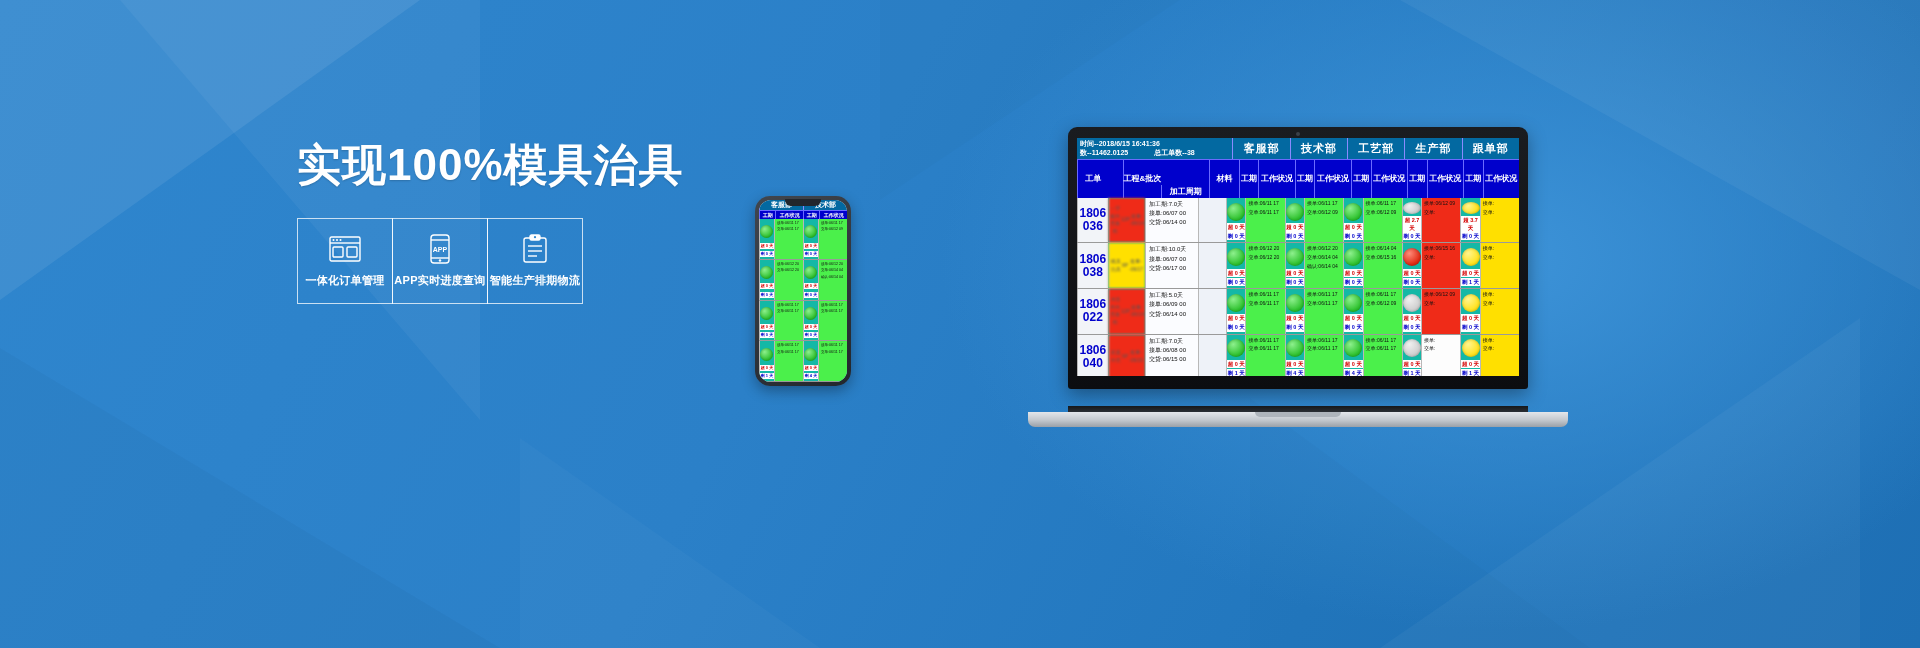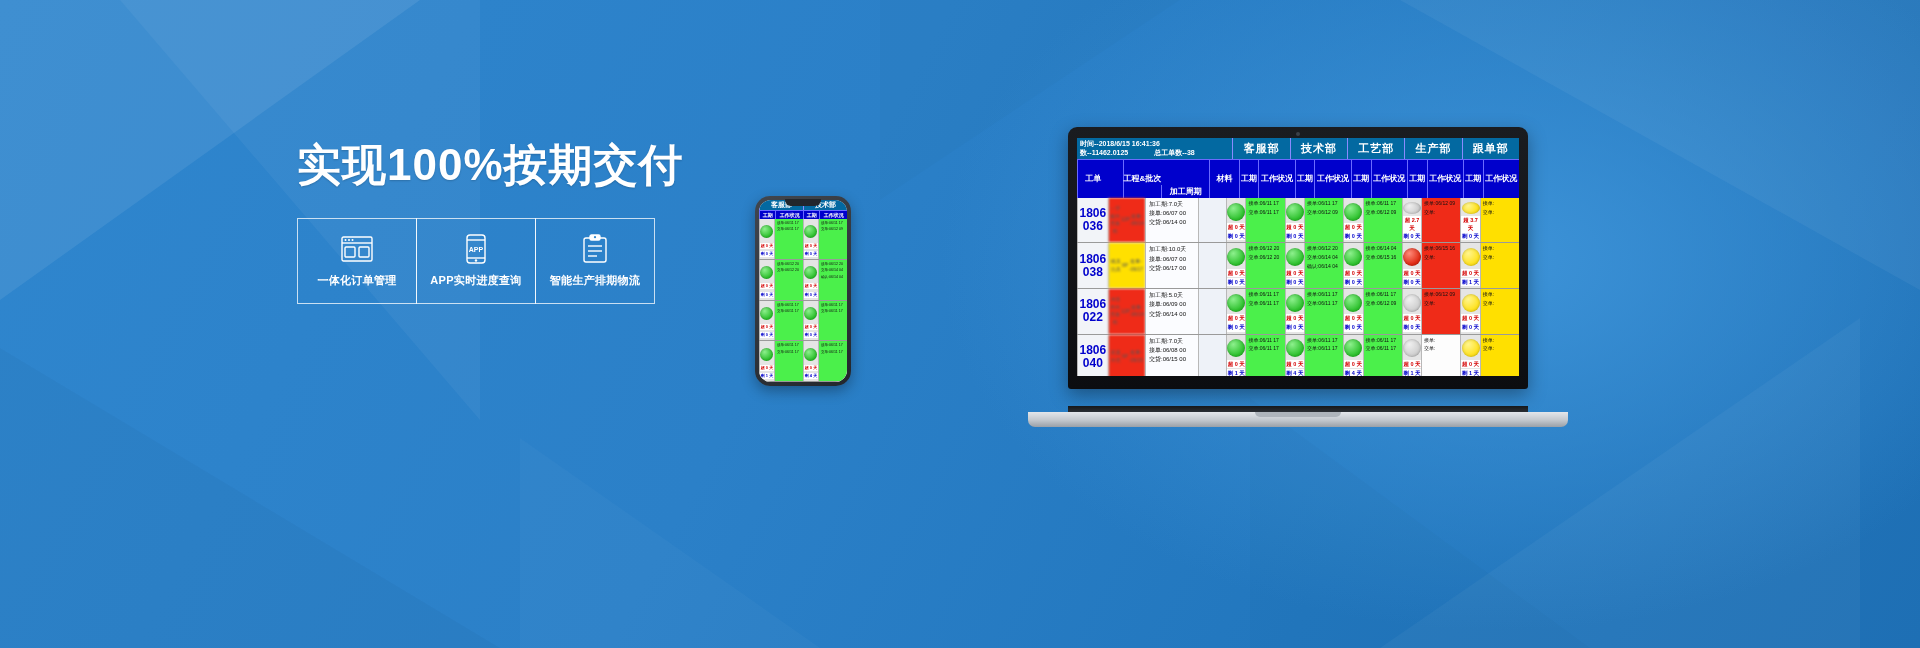--- a/index.html
+++ b/index.html
@@ -29,21 +29,21 @@
 
   
   #copy { position:absolute; left:297px; top:138px; width:620px; }
   .headline {
     color:#ffffff; font-weight:bold; font-size:44px; line-height:1.22;
     letter-spacing:1px; text-shadow:0 1px 2px rgba(0,0,0,.18);
     white-space:nowrap;
   }
   #features { display:flex; margin-top:26px; }
   .feature {
-    width:120px; height:86px;
+    width:96px; height:86px;
     border:1px solid rgba(255,255,255,.75);
     display:flex; flex-direction:column; align-items:center; justify-content:center;
     gap:9px;
   }
   .feature + .feature { margin-left:-1px; }
   .feature .ficon { width:34px; height:30px; display:flex; align-items:center; justify-content:center; }
   .feature .flabel { color:#ffffff; font-size:11px; font-weight:bold; white-space:nowrap; letter-spacing:.3px; }
   .feature svg { display:block; }
 
   
@@ -99,21 +99,21 @@
     flex:1; text-align:center; font-size:11px; font-weight:bold; color:#ffffff;
     border-left:1px solid #8a8aff; display:flex; align-items:center; justify-content:center;
     letter-spacing:1px;
   }
   .sub-row { display:flex; background:#0000cc; border-top:1px solid #6a6aff; }
   .sub-cell {
     font-size:8px; font-weight:bold; color:#ffffff; text-align:center;
     border-left:1px solid #6a6aff; padding:1px 0; white-space:nowrap;
     display:flex; align-items:center; justify-content:center;
   }
-  .grid-body { flex:1; display:flex; flex-direction:column; background:#e5e5e5; }
+  .grid-body { flex:1; display:flex; flex-direction:column; background:#14b8a6; }
   .grid-row { flex:1; display:flex; border-bottom:1px solid #9a9a9a; min-height:0; }
   .cell { border-left:1px solid #b8b8b8; display:flex; align-items:center; justify-content:center; overflow:hidden; position:relative; }
   .c-wo { background:#f2f4f8; color:#0000cc; font-weight:bold; font-size:12px; line-height:1.1; text-align:center; flex-direction:column; }
   .c-prj { font-size:5px; color:#555; text-align:center; line-height:1.5; padding:1px; filter:blur(.8px); }
   .c-cycle { background:#fbfcff; color:#111; font-size:6px; line-height:1.55; padding:2px 3px; text-align:left; display:block; }
   .c-mat { background:#eef2f8; }
   .stat { flex-direction:column; justify-content:space-between; padding:2px 0; }
   .dot { width:18px; height:18px; border-radius:50%; margin:2px auto; box-shadow:inset 0 0 3px rgba(0,0,0,.25); }
   .dot.green { background:radial-gradient(circle at 35% 30%, #8df08d, #2fc22f 65%, #15a015); }
   .dot.grey  { background:radial-gradient(circle at 35% 30%, #f0f0f0, #cfcfcf 65%, #a8a8a8); }
@@ -143,21 +143,21 @@
   <div class="poly p2"></div>
   <div class="poly p3"></div>
   <div class="poly p4"></div>
   <div class="poly p5"></div>
   <div class="poly p6"></div>
   <div class="poly p7"></div>
   <div class="poly p8"></div>
 </div>
 
 <div id="copy">
-  <div class="headline">实现100%按期交付</div>
+  <div class="headline">实现100%模具治具</div>
 
   <div id="features">
 
     <div class="feature">
       <span class="ficon">
         <svg width="32" height="26" viewBox="0 0 32 26" fill="none" stroke="#ffffff" stroke-width="1.4">
           <rect x="1" y="1" width="30" height="24" rx="1.5"></rect>
           <line x1="1" y1="7" x2="31" y2="7"></line>
           <circle cx="4.5" cy="4" r="1" fill="#fff" stroke="none"></circle>
           <circle cx="8" cy="4" r="1" fill="#fff" stroke="none"></circle>

